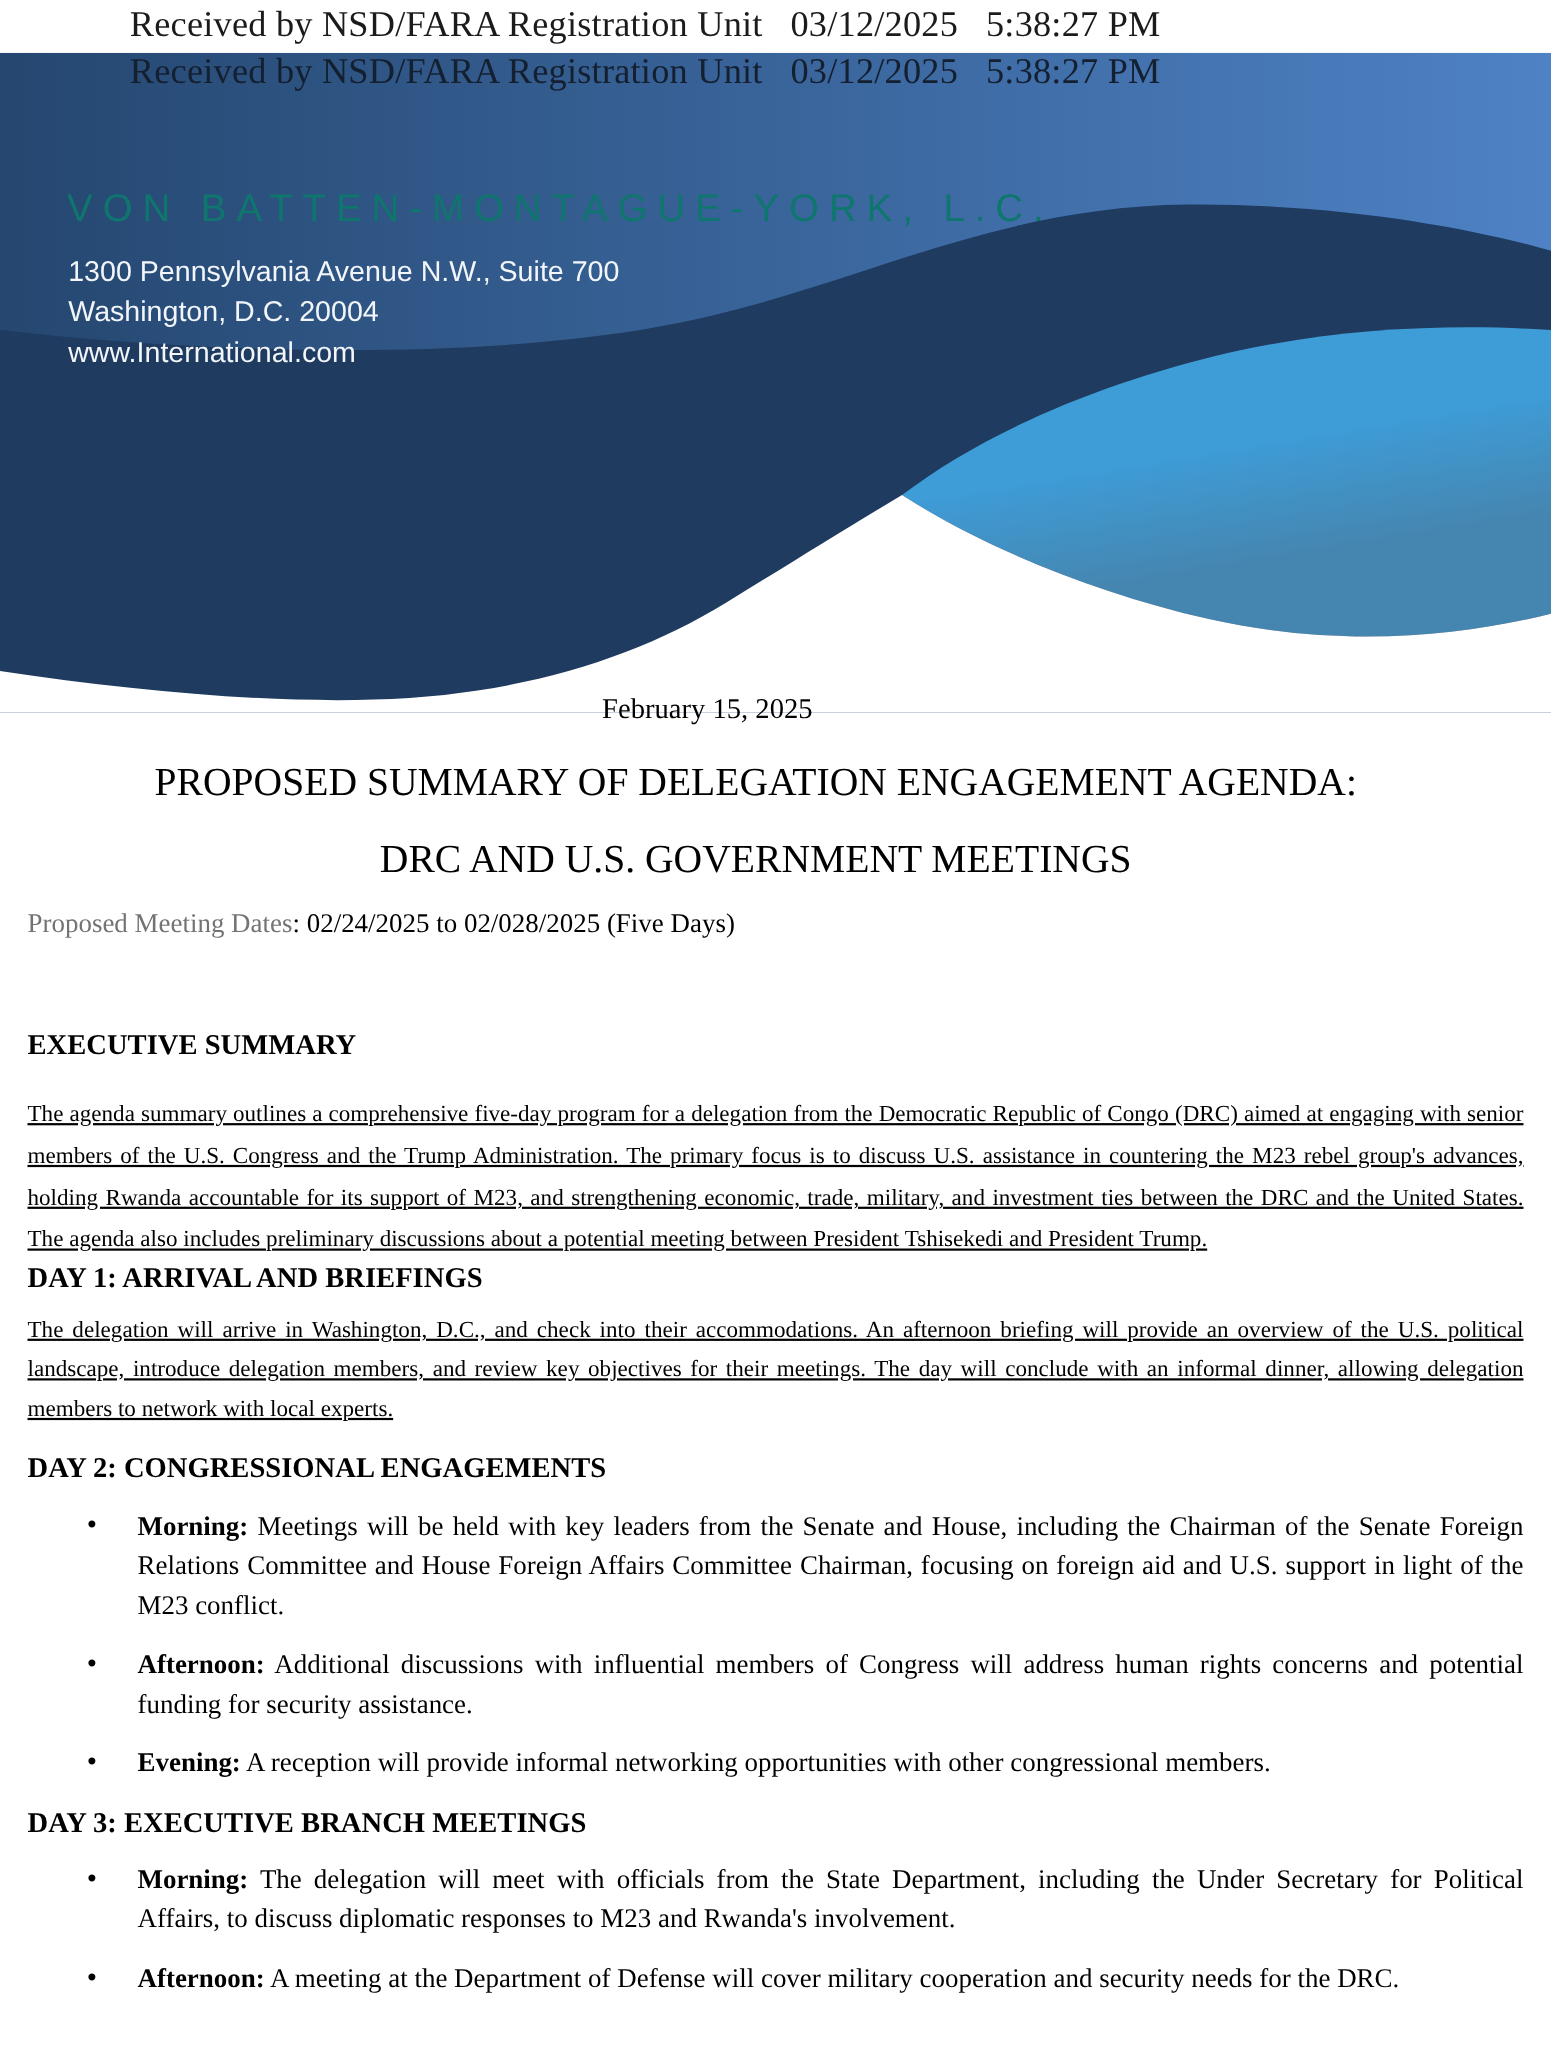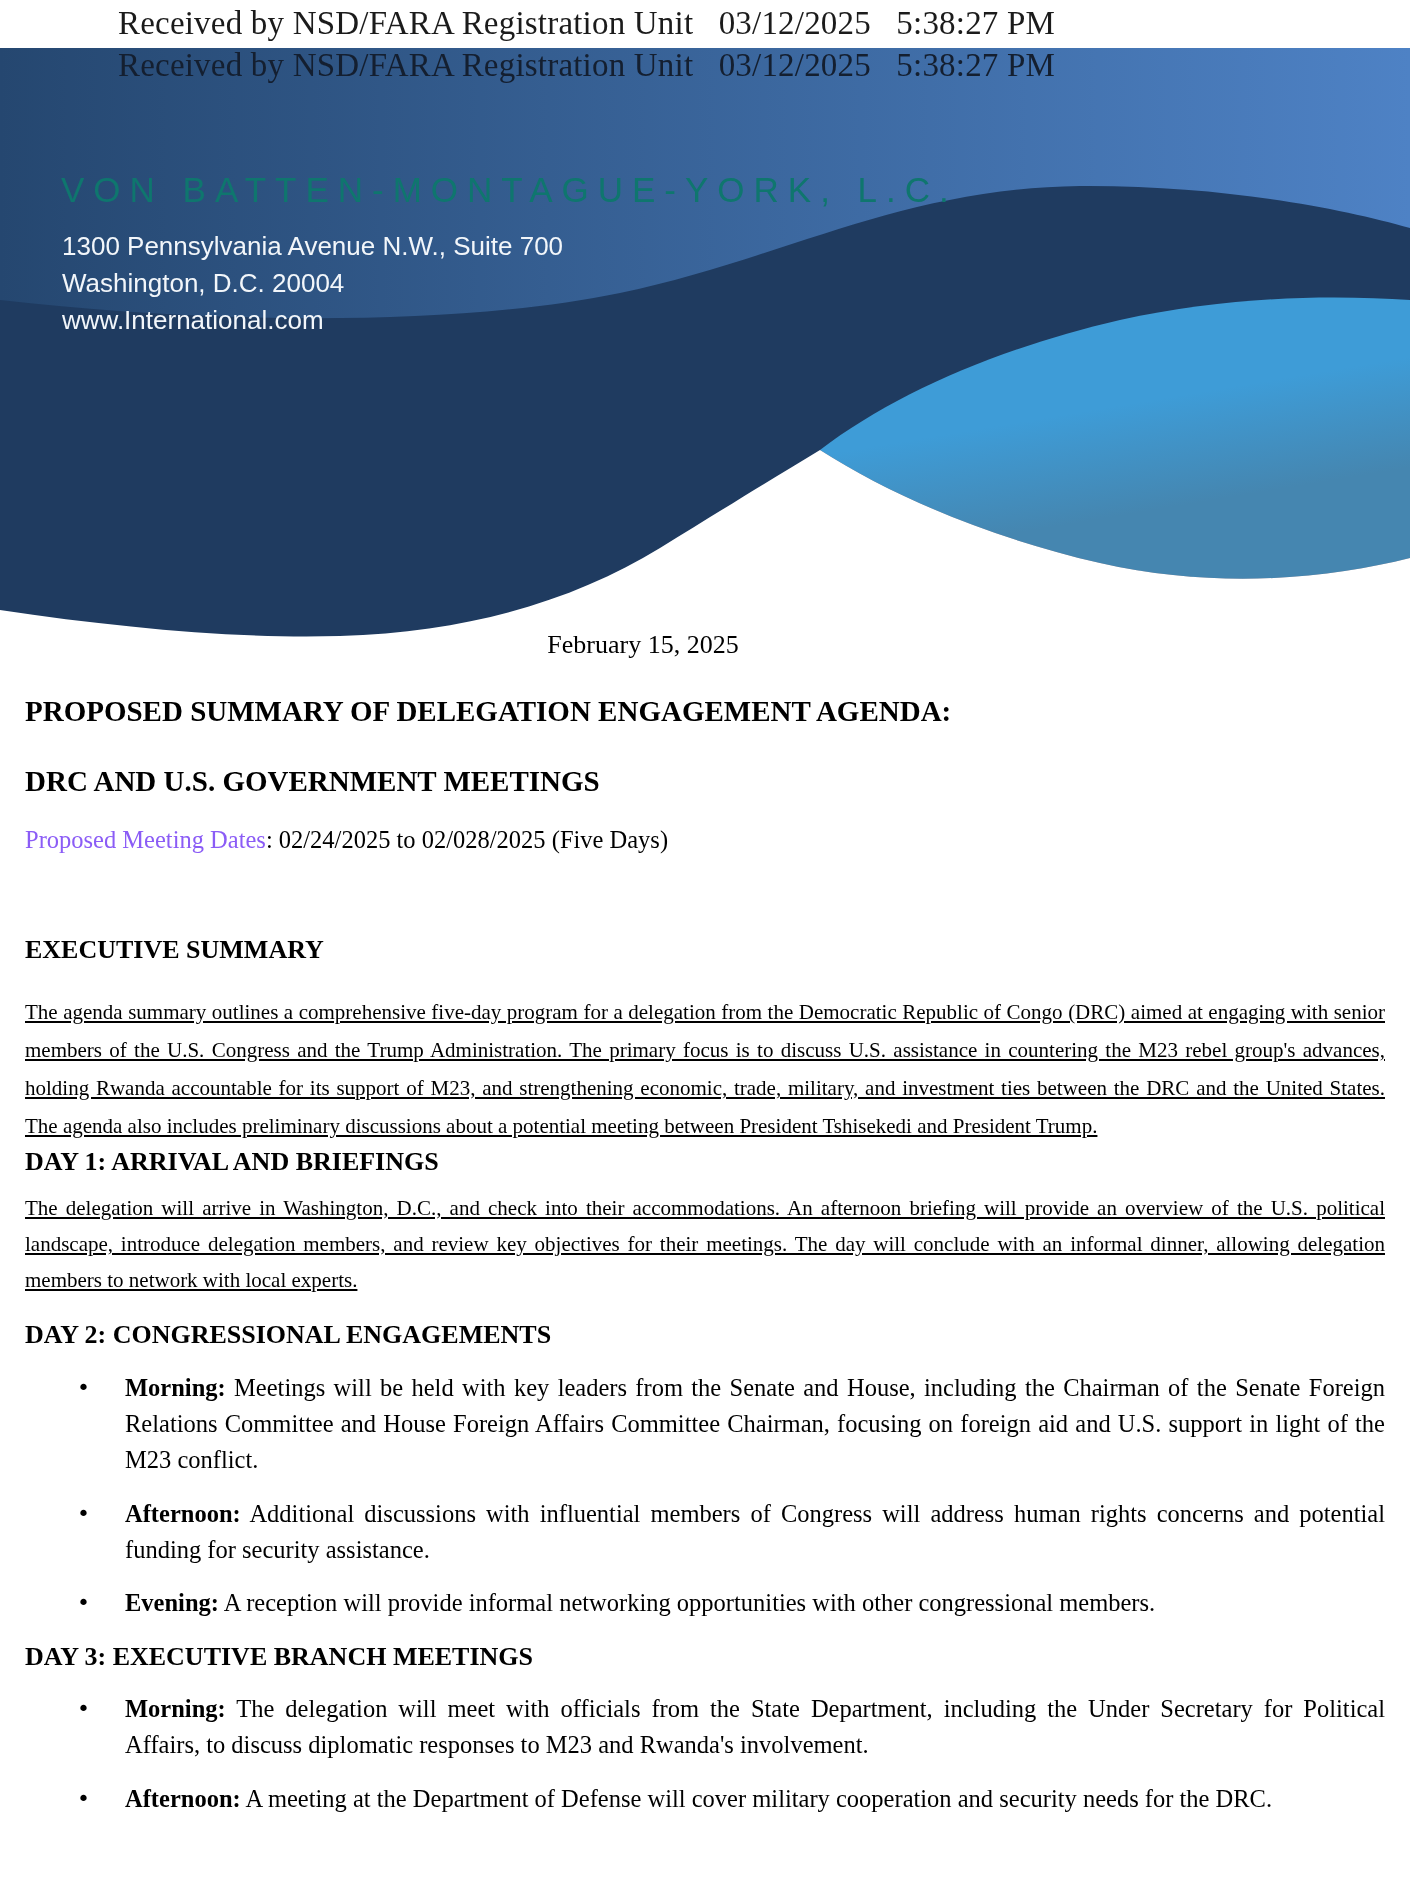--- a/index.html
+++ b/index.html
@@ -64,31 +64,31 @@
   }
 
   
   .content {
     position: absolute;
     top: 0; left: 0; right: 0;
     padding: 693px 25px 0 25px;
     z-index: 2;
   }
   .doc-title {
-    text-align: left;
-    font-weight: bold;
-    font-size: 29px;
+    text-align: center;
+    font-weight: normal;
+    font-size: 36px;
     line-height: 37px;
     margin: 0 36px 0 0;
   }
   .title2 { margin-top: 33px; }
 
   .meta-line { font-size: 24.5px; line-height: 36px; margin: 0; }
   .dates-line { margin-top: 22px; }
-  .red { color: #8b5cf6; }
+  .red { color: #737373; }
 
   .sec-heading {
     font-weight: bold;
     font-size: 26px;
     line-height: 37px;
     margin: 0;
   }
   .h-exec { margin-top: 73px; }
   .h-day1 { margin-top: -2px; }
   .h-day2 { margin-top: 18px; }

